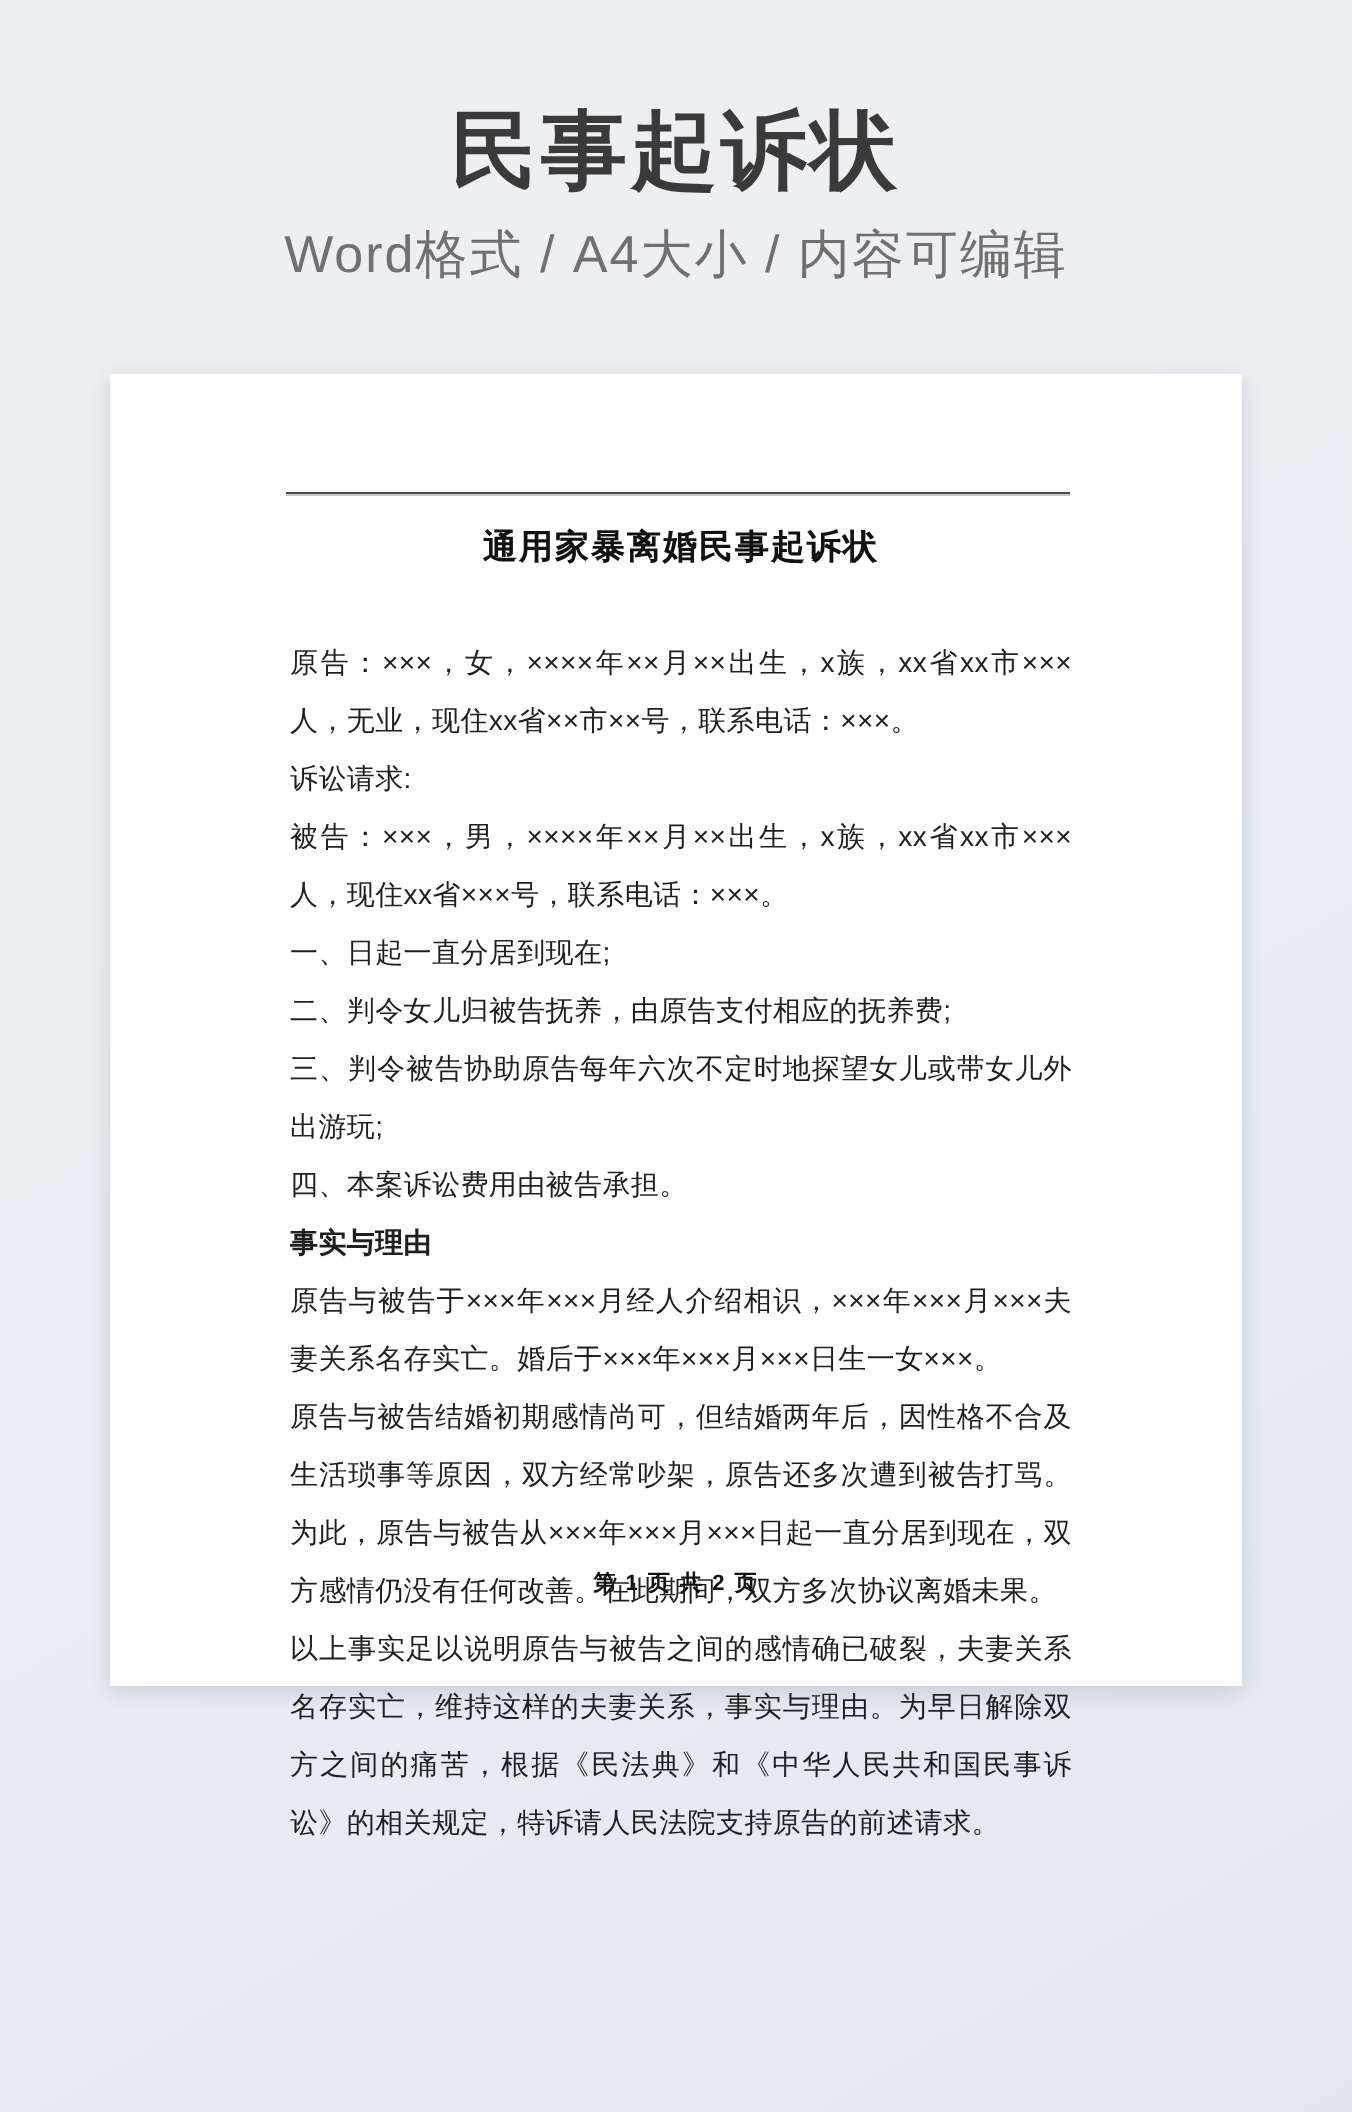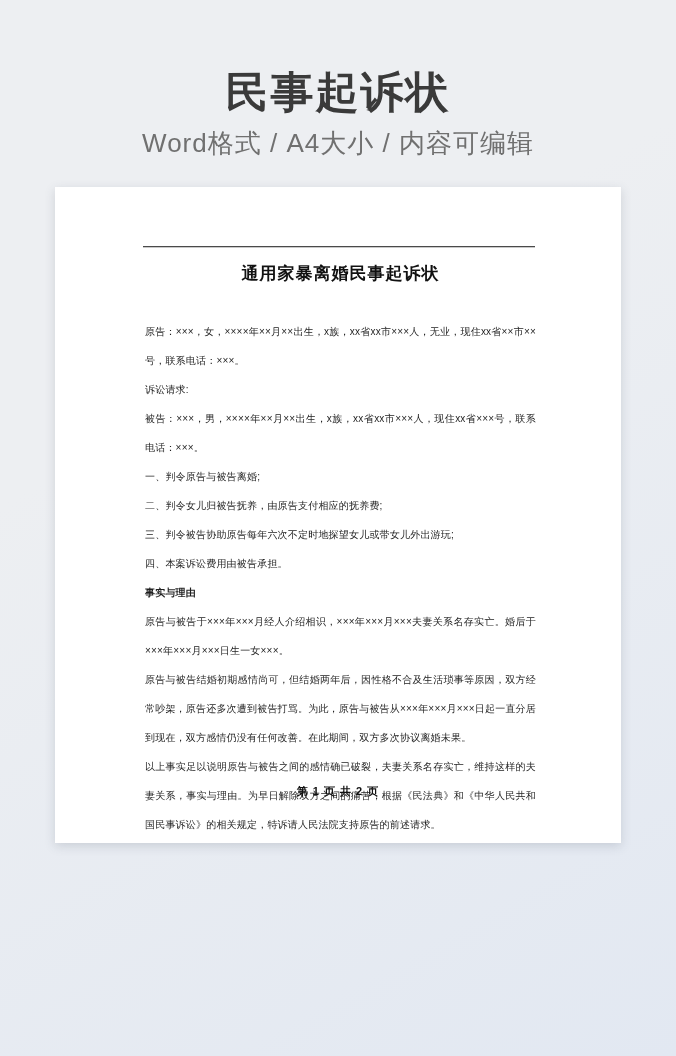--- a/index.html
+++ b/index.html
@@ -8,21 +8,21 @@
   }
   *{margin:0;padding:0;box-sizing:border-box;}
   html,body{width:676px;height:1056px;overflow:hidden;}
   body{
     font-family:"Liberation Sans","DejaVu Sans",sans-serif;
     background:linear-gradient(150deg,var(--bg-top) 0%,var(--bg-top) 35%,var(--bg-bottom) 100%);
     position:relative;
   }
   .hero{padding-top:52px;text-align:center;}
   .hero-title{
-    font-size:43px;font-weight:700;color:var(--heading);letter-spacing:2px;line-height:1.15;margin-top:16px;
+    font-size:43px;font-weight:700;color:var(--heading);letter-spacing:2px;line-height:1.15;
   }
   .hero-subtitle{
     margin-top:9px;font-size:26px;font-weight:400;color:var(--subtitle);letter-spacing:1px;text-align:center;
   }
   .doc-page{
     position:absolute;left:55px;top:187px;width:566px;height:656px;
     background:var(--page);
     box-shadow:0 3px 10px rgba(60,70,90,.18);
     padding:59px 85px 0 90px;
   }
@@ -30,21 +30,21 @@
     height:2px;background:var(--divider);
     border-bottom:1px solid #c9c9c9;
     margin-left:-2px;width:392px;
   }
   .doc-title{
     margin-top:13px;text-align:center;
     font-size:17px;font-weight:700;color:#111;letter-spacing:1px;line-height:26px;
   }
   .doc-body{margin-top:30px;}
   .doc-body p{
-    font-size:10px;line-height:29px;color:var(--body);
+    font-size:14px;line-height:29px;color:var(--body);
     text-align:justify;letter-spacing:.2px;
   }
   .doc-body p.heading{font-weight:700;}
   .page-indicator{
     position:absolute;left:0;right:0;bottom:44px;text-align:center;
     font-size:11px;font-weight:700;color:#111;letter-spacing:1px;
   }
 </style>
 </head>
 <body>
@@ -54,21 +54,21 @@
   <div class="hero-subtitle">Word格式 / A4大小 / 内容可编辑</div>
 </div>
 
 <div class="doc-page">
   <div class="doc-divider"></div>
   <div class="doc-title">通用家暴离婚民事起诉状</div>
   <div class="doc-body">
     <p>原告：×××，女，××××年××月××出生，x族，xx省xx市×××人，无业，现住xx省××市××号，联系电话：×××。</p>
     <p>诉讼请求:</p>
     <p>被告：×××，男，××××年××月××出生，x族，xx省xx市×××人，现住xx省×××号，联系电话：×××。</p>
-    <p>一、判令原告与被告离婚;</p>
+    <p>一、日起一直分居到现在;</p>
     <p>二、判令女儿归被告抚养，由原告支付相应的抚养费;</p>
     <p>三、判令被告协助原告每年六次不定时地探望女儿或带女儿外出游玩;</p>
     <p>四、本案诉讼费用由被告承担。</p>
     <p class="heading">事实与理由</p>
     <p>原告与被告于×××年×××月经人介绍相识，×××年×××月×××夫妻关系名存实亡。婚后于×××年×××月×××日生一女×××。</p>
     <p>原告与被告结婚初期感情尚可，但结婚两年后，因性格不合及生活琐事等原因，双方经常吵架，原告还多次遭到被告打骂。为此，原告与被告从×××年×××月×××日起一直分居到现在，双方感情仍没有任何改善。在此期间，双方多次协议离婚未果。</p>
     <p>以上事实足以说明原告与被告之间的感情确已破裂，夫妻关系名存实亡，维持这样的夫妻关系，事实与理由。为早日解除双方之间的痛苦，根据《民法典》和《中华人民共和国民事诉讼》的相关规定，特诉请人民法院支持原告的前述请求。</p>
   </div>
   <div class="page-indicator">第 1 页 共 2 页</div>
 </div>

